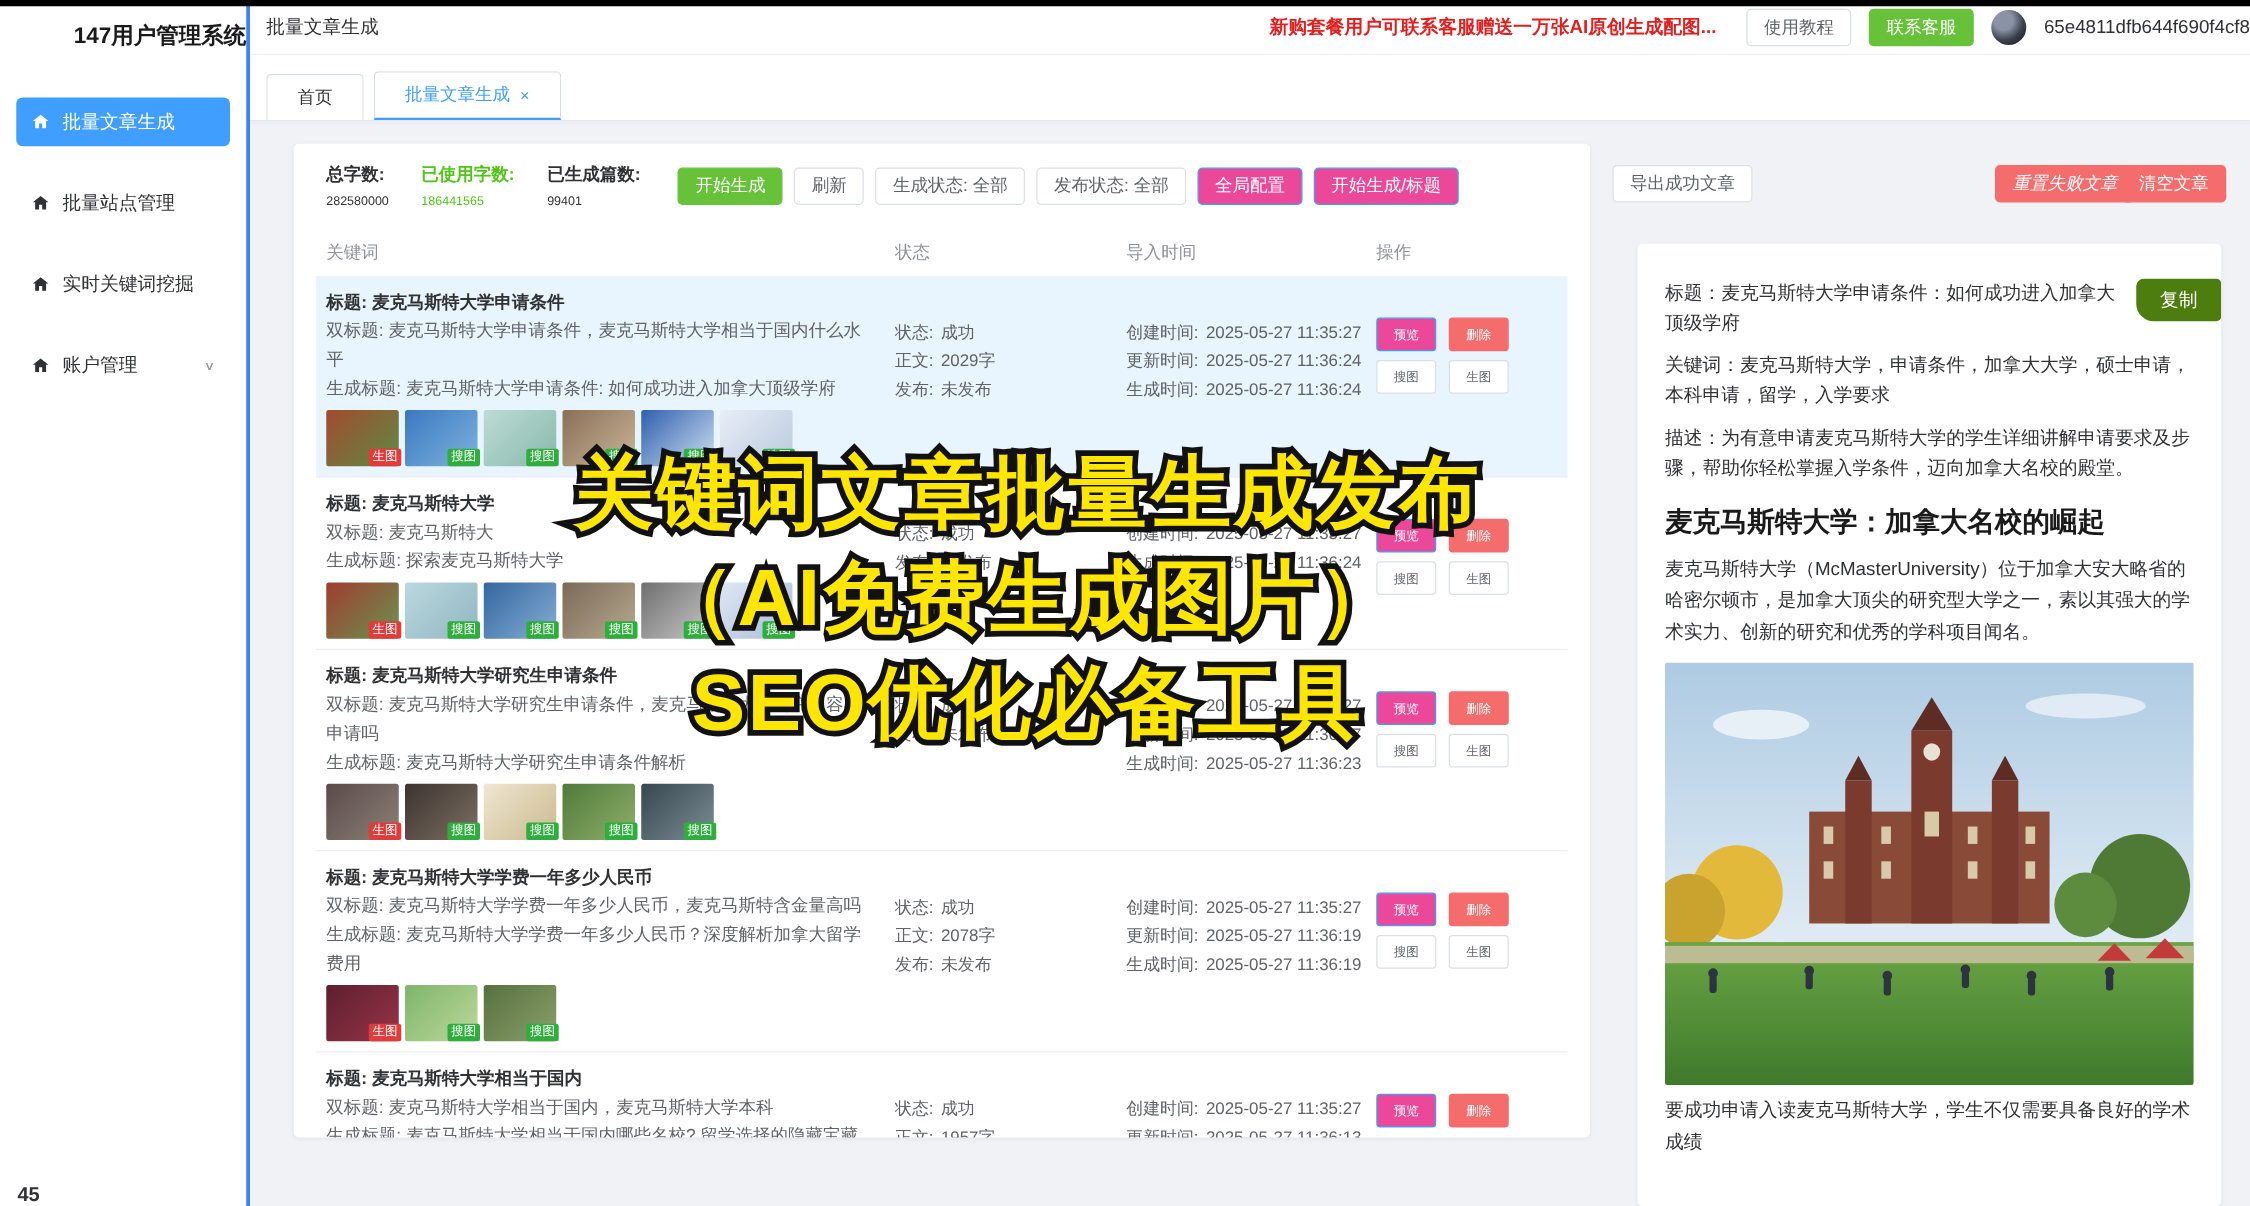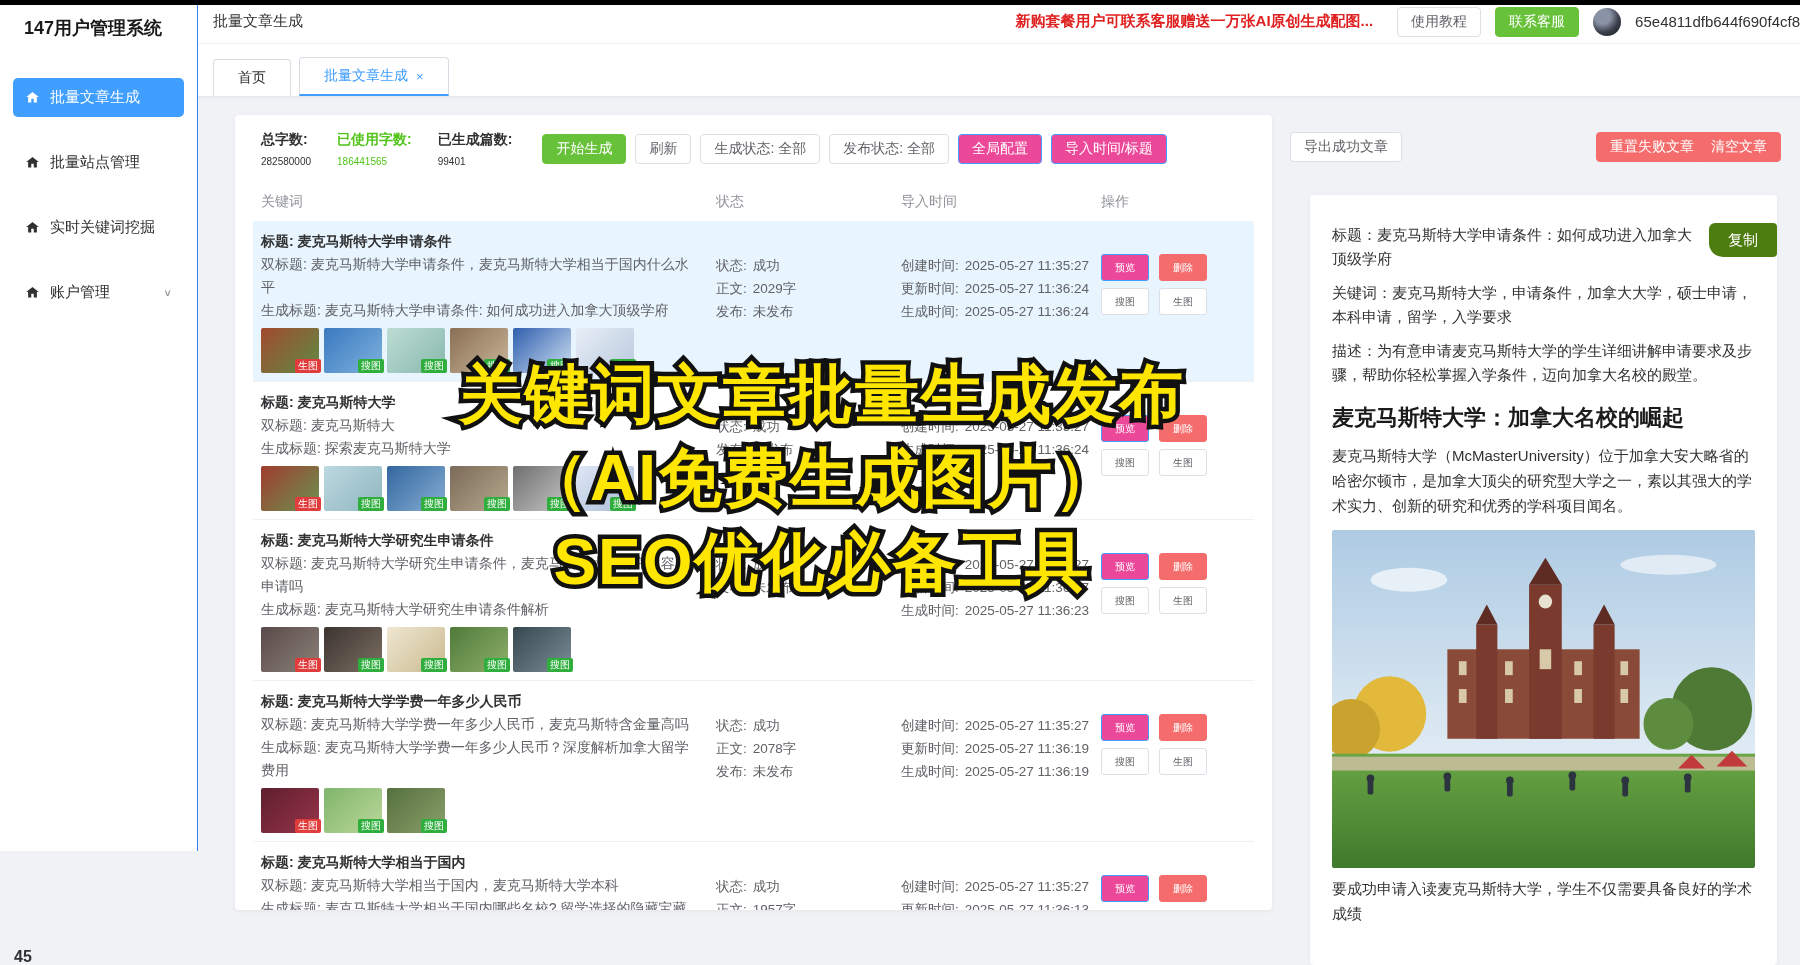--- a/index.html
+++ b/index.html
@@ -1,19 +1,19 @@
 <!DOCTYPE html>
 <html><head>
 <meta charset="utf-8">
 <style>
   html,body{margin:0;padding:0;background:#f0f2f5;font-family:"Liberation Sans","DejaVu Sans",sans-serif;}
   .stage{position:relative;width:1800px;height:965px;overflow:hidden;background:#f0f2f5;}
   .top-strip{position:absolute;left:0;top:0;width:100%;height:5px;background:#000;z-index:50;}
   
-  .sidebar{position:absolute;left:0;top:0;width:197px;height:851px;background:#fff;border-right:1px solid #3b82f6;z-index:5;}
+  .sidebar{position:absolute;left:0;top:0;width:197px;height:965px;background:#fff;border-right:3px solid #3b82f6;z-index:5;text-align:right;}
   .side-title{font-size:18px;font-weight:bold;color:#1a1a1a;padding:16px 0 0 24px;}
   .side-nav{margin-top:38px;display:flex;flex-direction:column;gap:26px;}
   .side-item{display:flex;align-items:center;gap:10px;margin:0 13px;padding:10px 12px;border-radius:5px;font-size:15px;color:#303133;cursor:pointer;position:relative;}
   .side-item.active{background:#409eff;color:#fff;}
   .side-item svg{flex:0 0 auto;}
   .side-item .chev{margin-left:auto;color:#909399;font-size:12px;transform:scaleY(.8);}
   .corner-num{position:absolute;left:14px;top:948px;font-size:16px;font-weight:bold;color:#303133;}
   
   .navbar{position:absolute;left:197px;top:0;width:1603px;height:44px;background:#fff;border-bottom:1px solid #eef0f2;display:flex;align-items:center;padding:0 0 0 16px;box-sizing:border-box;z-index:4;}
   .nav-title{font-size:15px;color:#303133;}
@@ -150,21 +150,21 @@
               <div class="lab" style="color: rgb(48, 49, 51);">已生成篇数:</div>
               <div class="val" style="color: rgb(48, 49, 51);">99401</div>
             </div>
           </div>
         <div class="toolbtns">
           <button class="btn success">开始生成</button>
           <button class="btn">刷新</button>
           <button class="btn">生成状态: 全部</button>
           <button class="btn">发布状态: 全部</button>
           <button class="btn primary">全局配置</button>
-          <button class="btn primary">导入时间/标题</button>
+          <button class="btn primary">开始生成/标题</button>
         </div>
       </div>
 
       <div class="thead">
         <div class="c-kw">关键词</div>
         <div class="c-st">状态</div>
         <div class="c-tm">导入时间</div>
         <div class="c-ac">操作</div>
       </div>
 
@@ -361,21 +361,21 @@
                 <button class="btn primary mini">预览</button>
                 <button class="btn danger mini">删除</button>
               </div>
             </div>
           </div>
         </div>
 
     </section>
 
     <button class="btn float-btn" style="left:1093px;top:35px;">导出成功文章</button>
-    <button class="btn danger float-btn" style="left:1399px;top:35px;">重置失败文章</button>
+    <button class="btn danger float-btn" style="left:1399px;top:35px;font-style:italic;">重置失败文章</button>
     <button class="btn danger float-btn" style="left:1500px;top:35px;">清空文章</button>
 
     <section class="card preview">
       <button class="copy-btn">复制</button>
       <p class="pv-line" style="margin-top:14px;padding-right:60px;">标题：麦克马斯特大学申请条件：如何成功进入加拿大顶级学府</p>
       <p class="pv-line">关键词：麦克马斯特大学，申请条件，加拿大大学，硕士申请，本科申请，留学，入学要求</p>
       <p class="pv-line">描述：为有意申请麦克马斯特大学的学生详细讲解申请要求及步骤，帮助你轻松掌握入学条件，迈向加拿大名校的殿堂。</p>
       <h2 class="pv-h">麦克马斯特大学：加拿大名校的崛起</h2>
       <p class="pv-p">麦克马斯特大学（McMasterUniversity）位于加拿大安大略省的哈密尔顿市，是加拿大顶尖的研究型大学之一，素以其强大的学术实力、创新的研究和优秀的学科项目闻名。</p>
       <svg class="pv-photo" viewBox="0 0 440 340" preserveAspectRatio="none">

